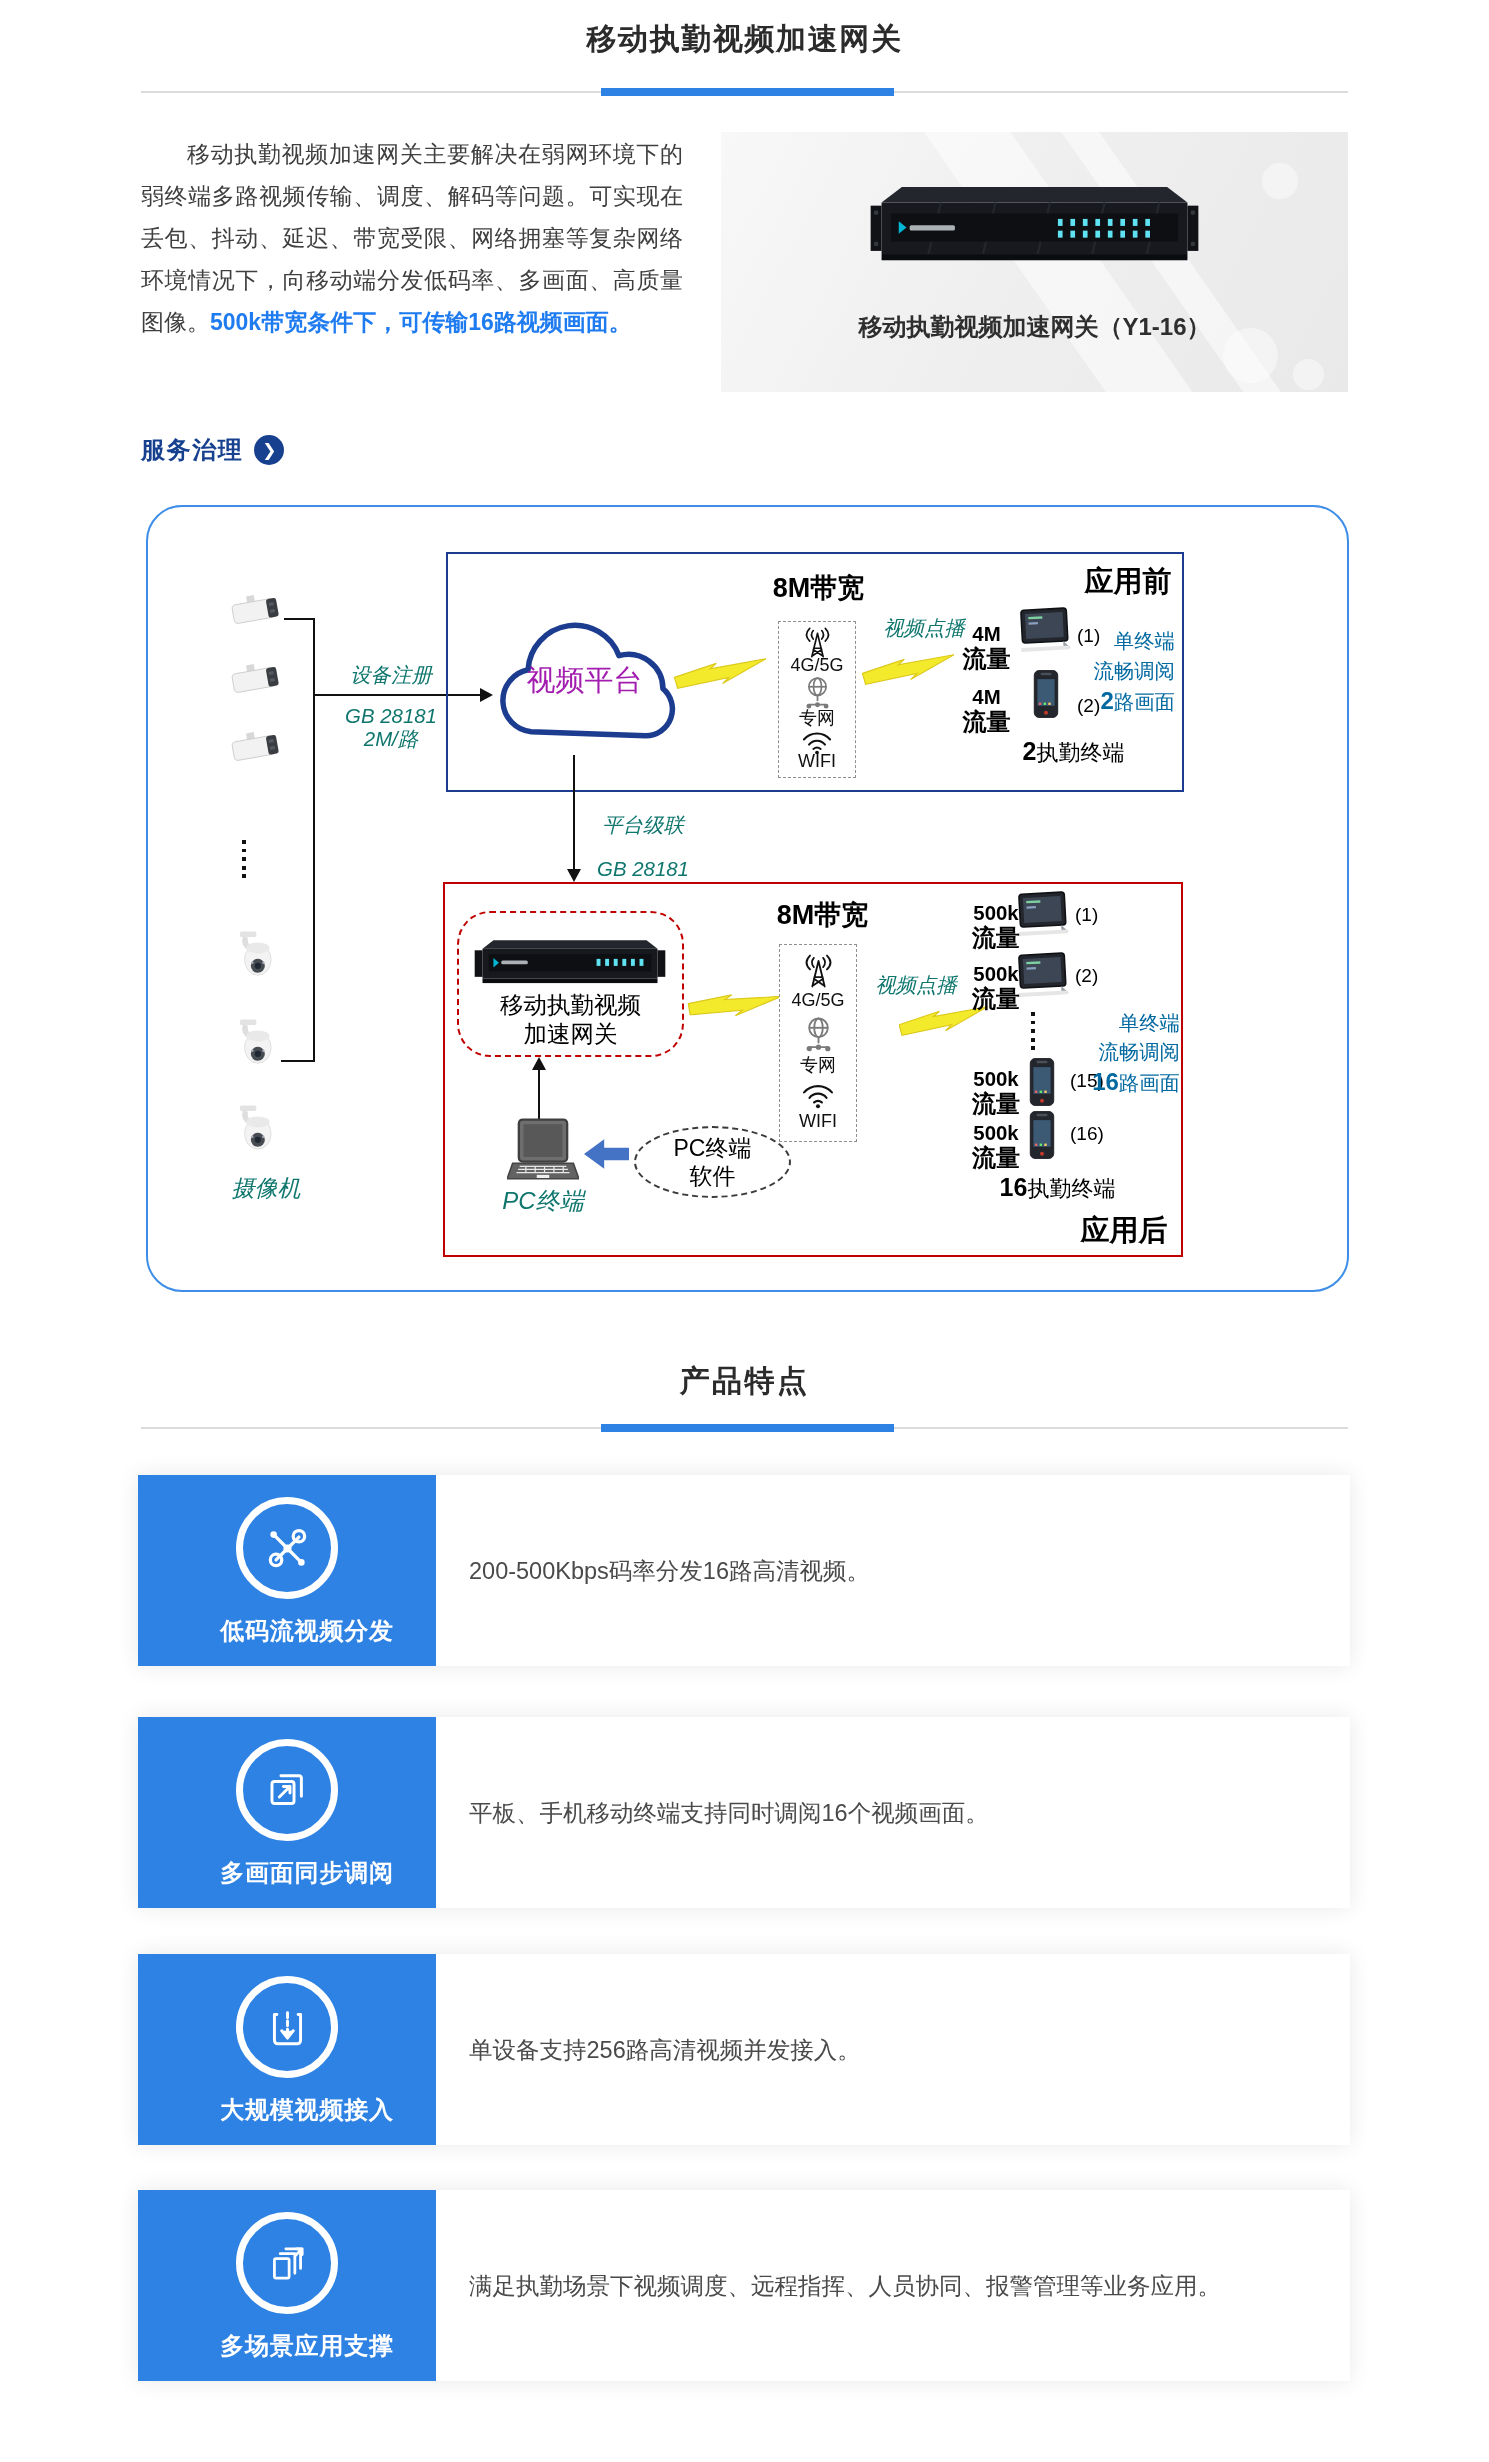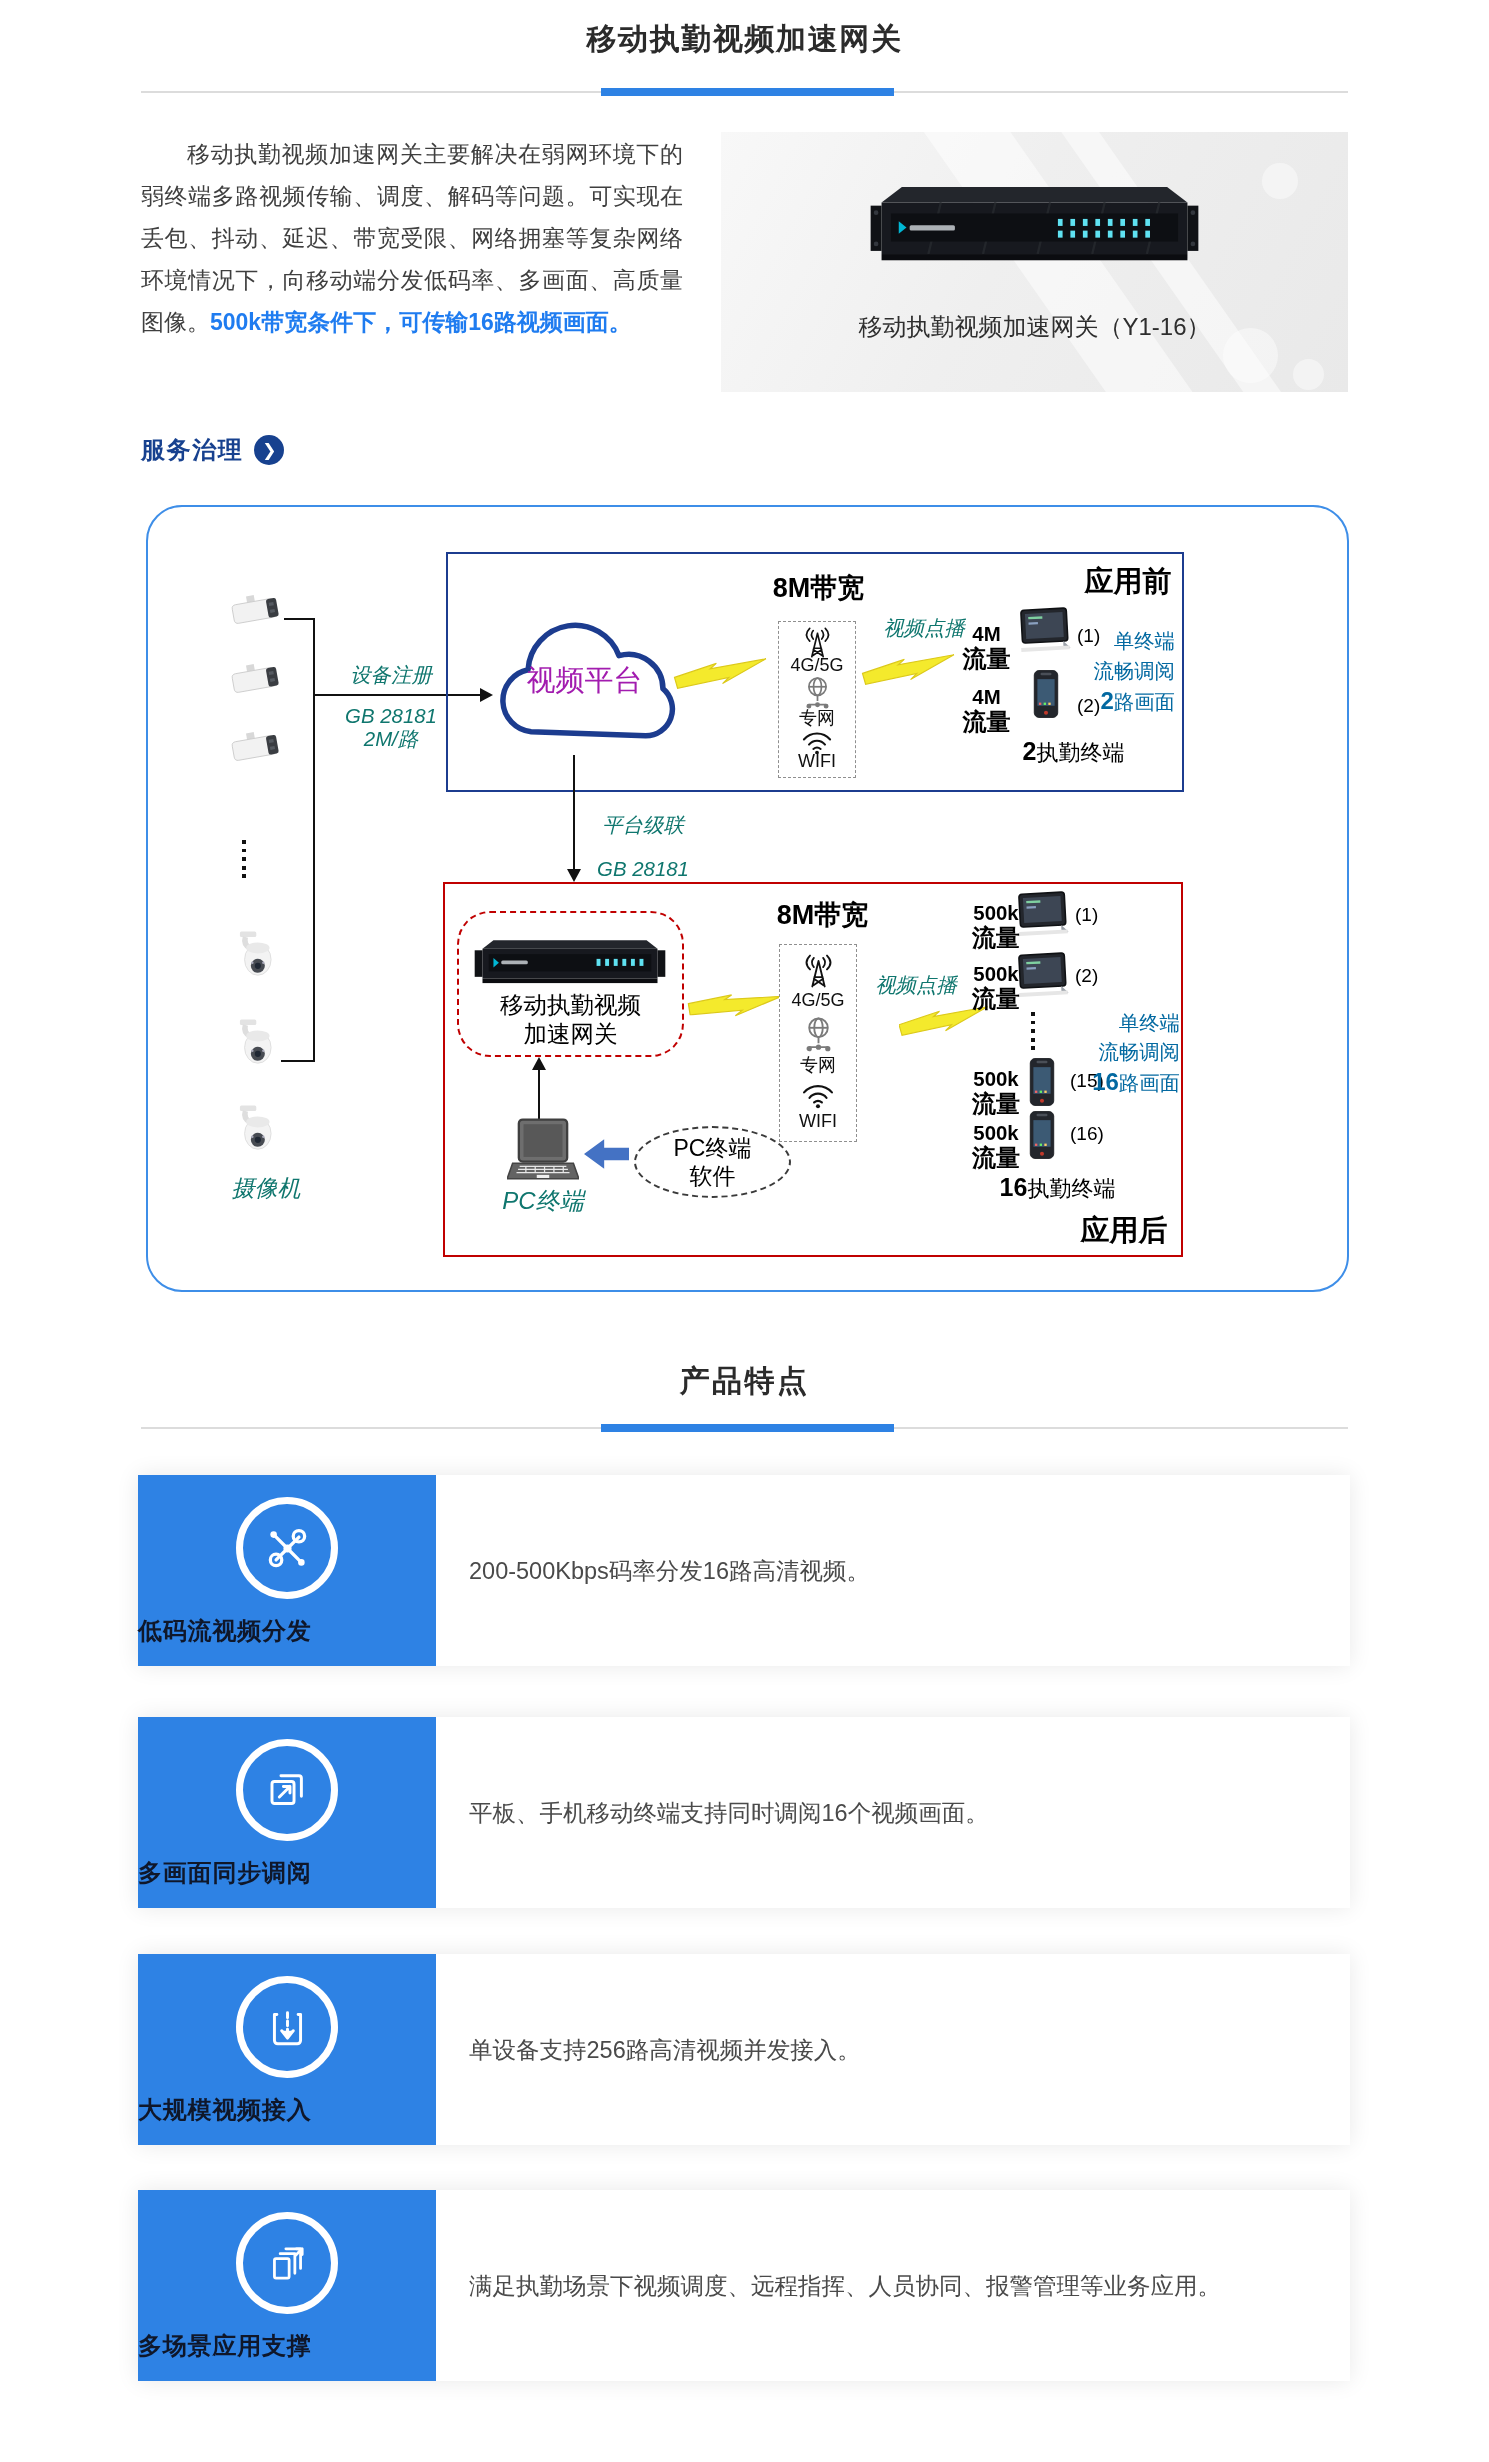--- a/index.html
+++ b/index.html
@@ -48,21 +48,21 @@
   .res .n{font-size:24px;font-weight:bold;}
   .tot{font-size:22px;color:#000;}
   .tot .n{font-size:25px;font-weight:bold;}
   .cloudlab{font-size:29px;color:#a21caf;}
   .gwlab{font-size:23.5px;color:#000;line-height:29px;}
   .ellipse{border:2px dashed #3a3a3a;border-radius:50%;display:flex;flex-direction:column;align-items:center;justify-content:center;font-size:23px;color:#000;line-height:28px;background:#fff;}
   
   .frow{background:#fff;box-shadow:0 0 22px rgba(0,0,0,.09);}
   .fblue{position:absolute;left:0;top:0;width:298px;height:191px;background:#2E82E4;}
   .fcirc{position:absolute;left:50%;top:22px;transform:translateX(-50%);width:88px;height:88px;border:7px solid #fff;border-radius:50%;display:flex;align-items:center;justify-content:center;}
-  .flab{position:absolute;left:0;top:140px;width:100%;text-align:left;font-size:24px;font-weight:bold;color:#0f172a;letter-spacing:0.8px;}
+  .flab{position:absolute;left:0;top:140px;width:100%;text-align:center;font-size:24px;font-weight:bold;color:#ffffff;letter-spacing:0.8px;padding-left:20px;}
   .fdesc{position:absolute;left:331px;right:31px;top:50%;transform:translateY(-50%);font-size:23.5px;color:#4a4a4a;line-height:36px;}
 </style>
 </head>
 <body>
 
 <div class="a c h1" style="left:0;top:19px;width:1489px;">移动执勤视频加速网关</div>
 <div class="a rule-gray" style="left:141px;top:91px;width:1207px;"></div>
 <div class="a rule-blue" style="left:601px;top:88px;width:293px;"></div>
 
 <p class="a intro" style="left:141px;top:133px;width:542px;margin:0;"><span>移动执勤视频加速网关主要解决在弱网环境下的弱终端多路视频传输、调度、解码等问题。可实现在丢包、抖动、延迟、带宽受限、网络拥塞等复杂网络环境情况下，向移动端分发低码率、多画面、高质量图像。</span><span class="hl">500k带宽条件下，可传输16路视频画面。</span></p>
@@ -97,21 +97,21 @@
     <rect x="250" y="70" width="6" height="9" fill="#5fe2f2"></rect>
       <rect x="266" y="70" width="6" height="9" fill="#5fe2f2"></rect>
       <rect x="282" y="70" width="6" height="9" fill="#5fe2f2"></rect>
       <rect x="298" y="70" width="6" height="9" fill="#5fe2f2"></rect>
       <rect x="314" y="70" width="6" height="9" fill="#5fe2f2"></rect>
       <rect x="330" y="70" width="6" height="9" fill="#5fe2f2"></rect>
       <rect x="346" y="70" width="6" height="9" fill="#5fe2f2"></rect>
       <rect x="362" y="70" width="6" height="9" fill="#5fe2f2"></rect>
     <rect x="24" y="100" width="392" height="8" fill="#0b0c10"></rect>
   </svg>
-  <div class="a c caption" style="left:0;top:179px;width:627px;">移动执勤视频加速网关（Y1-16）</div>
+  <div class="a c caption" style="left:0;top:179px;width:627px;font-weight:bold;">移动执勤视频加速网关（Y1-16）</div>
 </div>
 
 <div class="a svc" style="left:141px;top:434px;">
   <span class="t">服务治理</span>
   <span class="circ">❯</span>
 </div>
 
 <div class="a diagram" style="left:146px;top:505px;width:1203px;height:787px;box-sizing:border-box;">
 
   <svg class="a" style="left:82px;top:86px;" width="55" height="38" viewBox="0 0 70 48">

